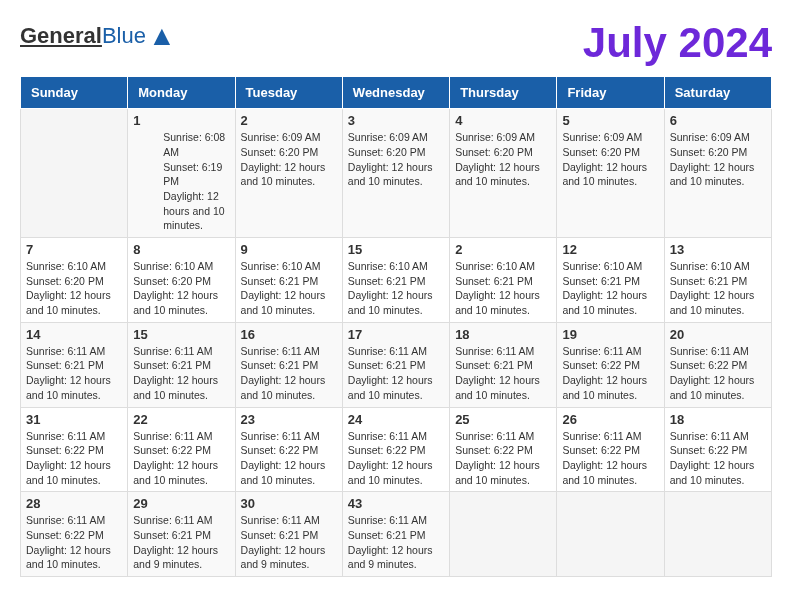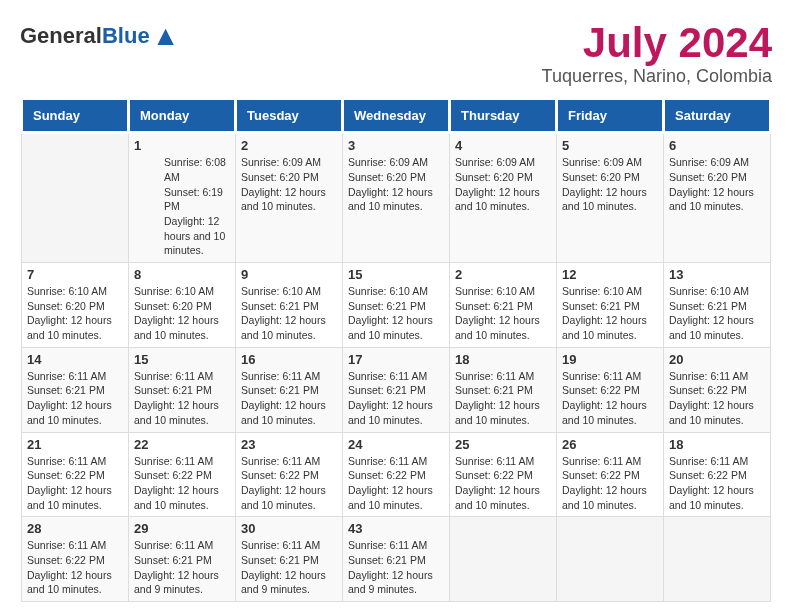--- a/index.html
+++ b/index.html
@@ -22,59 +22,60 @@
       align-items: flex-start;
     }
     .logo-text {
       display: flex;
       align-items: center;
     }
     .logo-general {
       font-size: 22px;
       font-weight: bold;
       color: #333;
+      text-decoration: underline;
     }
     .logo-blue {
       font-size: 22px;
-      font-weight: bold;
+      font-weight: normal;
       color: #1a5fa8;
     }
     .logo-bird {
       color: #1a5fa8;
       font-size: 28px;
       margin-left: 2px;
     }
     .title-block {
       text-align: right;
     }
     .title-month {
       font-size: 42px;
       font-weight: bold;
-      color: #be185d;
+      color: #6d28d9;
       line-height: 1.1;
     }
     .title-location {
       font-size: 18px;
       color: #555;
     }
     table {
       width: 100%;
       border-collapse: collapse;
       font-size: 11px;
     }
     thead tr {
       background: #1a5fa8;
       color: #fff;
     }
     thead th {
       padding: 8px 10px;
       text-align: left;
       font-size: 13px;
       font-weight: bold;
-      border: 3px solid #ffffff;
+      border: 1px solid #ffffff;
     }
     tbody tr {
       border-bottom: 1px solid #ccc;
     }
     tbody td {
       border: 1px solid #ddd;
       padding: 4px 5px;
       vertical-align: top;
       width: 14.28%;
       min-height: 80px;
@@ -107,21 +108,20 @@
 <div class="header">
   <div class="logo">
     <div class="logo-text">
       <span class="logo-general">General</span>
       <span class="logo-blue">Blue</span>
       <span class="logo-bird">▲</span>
     </div>
   </div>
   <div class="title-block">
     <div class="title-month">July 2024</div>
-    <div class="title-location">Tuquerres, Narino, Colombia</div>
   </div>
 </div>
 
 <table>
   <thead>
     <tr>
       <th>Sunday</th>
       <th>Monday</th>
       <th>Tuesday</th>
       <th>Wednesday</th>
@@ -253,21 +253,21 @@
         </td>
         <td>
           <span class="day-num">20</span>
           <div class="day-info" style="white-space: pre-line;">Sunrise: 6:11 AM
 Sunset: 6:22 PM
 Daylight: 12 hours and 10 minutes.</div>
         </td>
       </tr>
       <tr>
         <td>
-          <span class="day-num">21</span>
+          <span class="day-num">31</span>
           <div class="day-info" style="white-space: pre-line;">Sunrise: 6:11 AM
 Sunset: 6:22 PM
 Daylight: 12 hours and 10 minutes.</div>
         </td>
         <td>
           <span class="day-num">22</span>
           <div class="day-info" style="white-space: pre-line;">Sunrise: 6:11 AM
 Sunset: 6:22 PM
 Daylight: 12 hours and 10 minutes.</div>
         </td>

